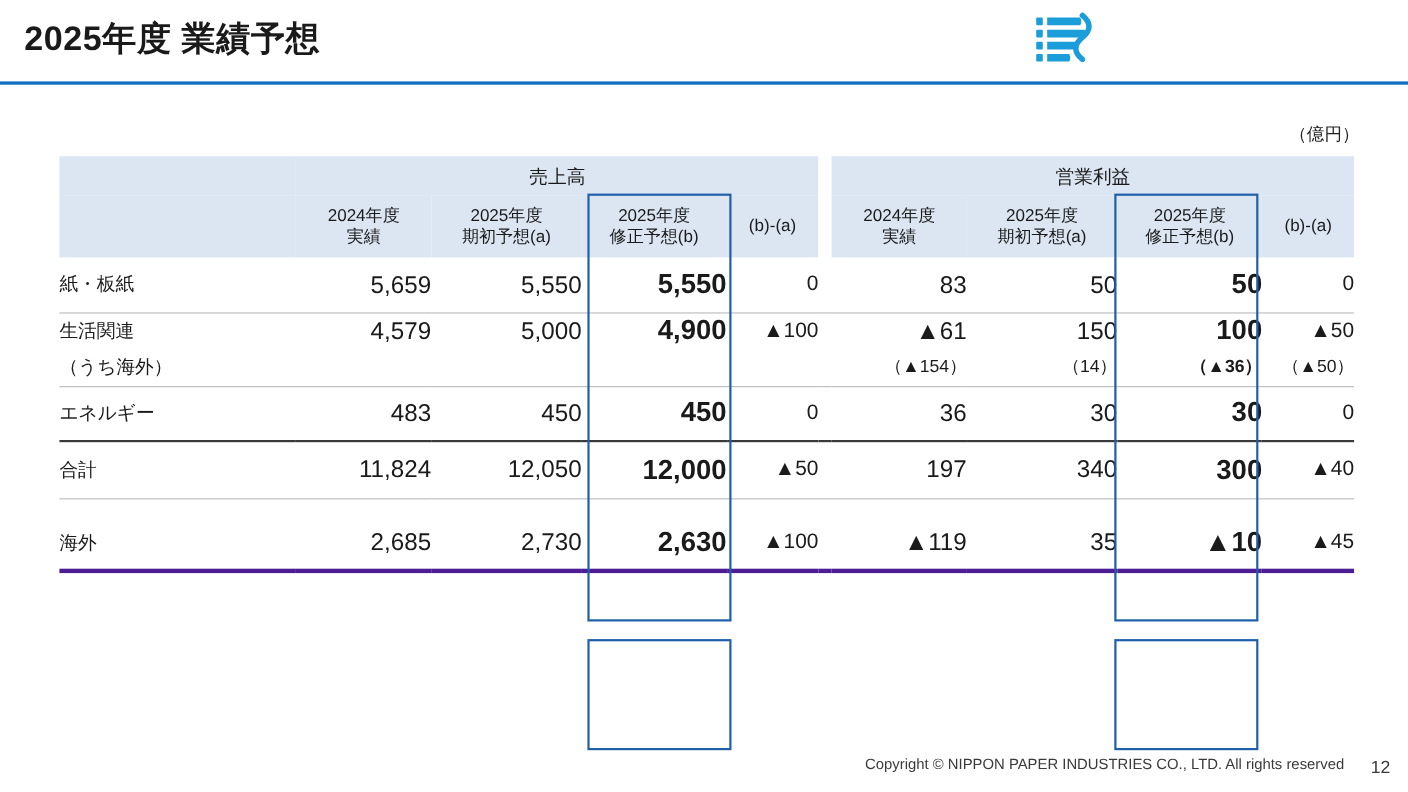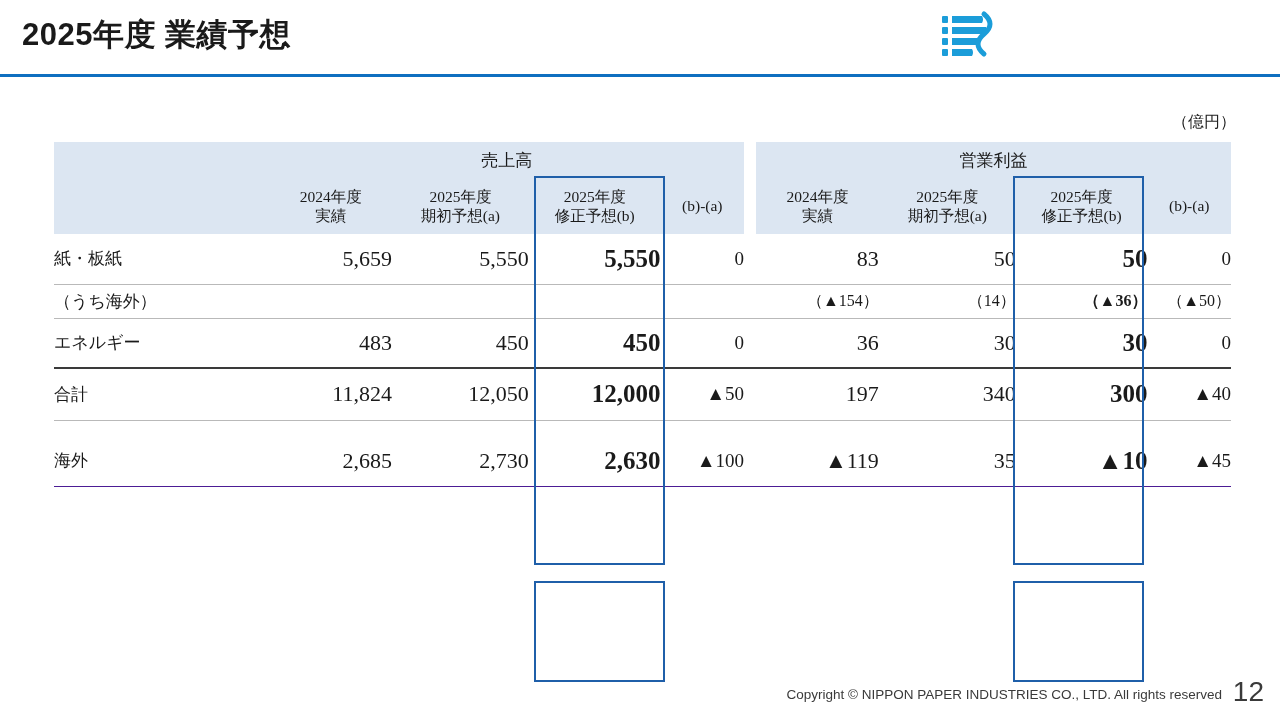--- a/index.html
+++ b/index.html
@@ -62,21 +62,20 @@
   
   .table-wrap {
     position: absolute;
     left: 54px; top: 142px;
     width: 1177px;
   }
   table.seg {
     border-collapse: collapse;
     width: 1177px;
     table-layout: fixed;
-    font-family: Liberation Serif, serif;
   }
   table.seg td, table.seg th {
     padding: 0;
     font-weight: normal;
     vertical-align: middle;
   }
   .hdr-top td, .hdr-sub td {
     background: #dce6f2;
     text-align: center;
     color: #1a1a1a;
@@ -105,21 +104,21 @@
   .num.bold { font-weight: bold; font-size: 25px; }
   .num.sub { font-size: 16px; }
   .num.subbold { font-size: 16px; font-weight: bold; }
 
   .body-row td { height: 50px; border-bottom: 1px solid #b9b9b9; }
   .body-row.tall td { height: 33px; border-bottom: none; }
   .body-row.tall2 td { height: 34px; border-bottom: 1px solid #b9b9b9; }
   .total-row td { height: 52px; border-top: 2px solid #3a3a3a; border-bottom: 1px solid #b9b9b9; }
   .gap-row td { height: 16px; border: none; }
   .plain-row td { height: 50px; border-bottom: 1px solid #b9b9b9; }
-  .last-row td { border-bottom: 1px solid #4c1d95; }
+  .last-row td { border-bottom: 4px solid #4c1d95; }
 
   .row-firstline td { border-bottom: none !important; }
 
   .indent { padding-left: 30px; }
 
   
   .hl {
     position: absolute;
     border: 2.5px solid #1f5fa9;
     pointer-events: none;
@@ -129,21 +128,21 @@
   .copyright {
     position: absolute;
     right: 58px; bottom: 18px;
     font-size: 13.5px;
     color: #3a3a3a;
     white-space: nowrap;
   }
   .pageno {
     position: absolute;
     right: 16px; bottom: 12px;
-    font-size: 28px;
+    font-size: 16px;
     color: #3a3a3a;
   }
 </style>
 </head>
 <body>
 
 <div class="slide">
 
   <div class="header">
     <div class="header-title">2025年度 業績予想</div>
@@ -225,20 +224,32 @@
           <td class="num">5,550</td>
           <td class="num bold">5,550</td>
           <td class="num small">0</td>
           <td class="sep-col"></td>
           <td class="num">83</td>
           <td class="num">50</td>
           <td class="num bold">50</td>
           <td class="num small">0</td>
         </tr>
 
+        <tr class="body-row tall row-firstline">
+          <td class="rowlabel">生活関連</td>
+          <td class="num">4,579</td>
+          <td class="num">5,000</td>
+          <td class="num bold">4,900</td>
+          <td class="num small">▲100</td>
+          <td class="sep-col"></td>
+          <td class="num">▲61</td>
+          <td class="num">150</td>
+          <td class="num bold">100</td>
+          <td class="num small">▲50</td>
+        </tr>
 
         <tr class="body-row tall2">
           <td class="rowlabel">（うち海外）</td>
           <td class="num sub"></td>
           <td class="num sub"></td>
           <td class="num sub"></td>
           <td class="num sub"></td>
           <td class="sep-col"></td>
           <td class="num sub">（▲154）</td>
           <td class="num sub">（14）</td>

